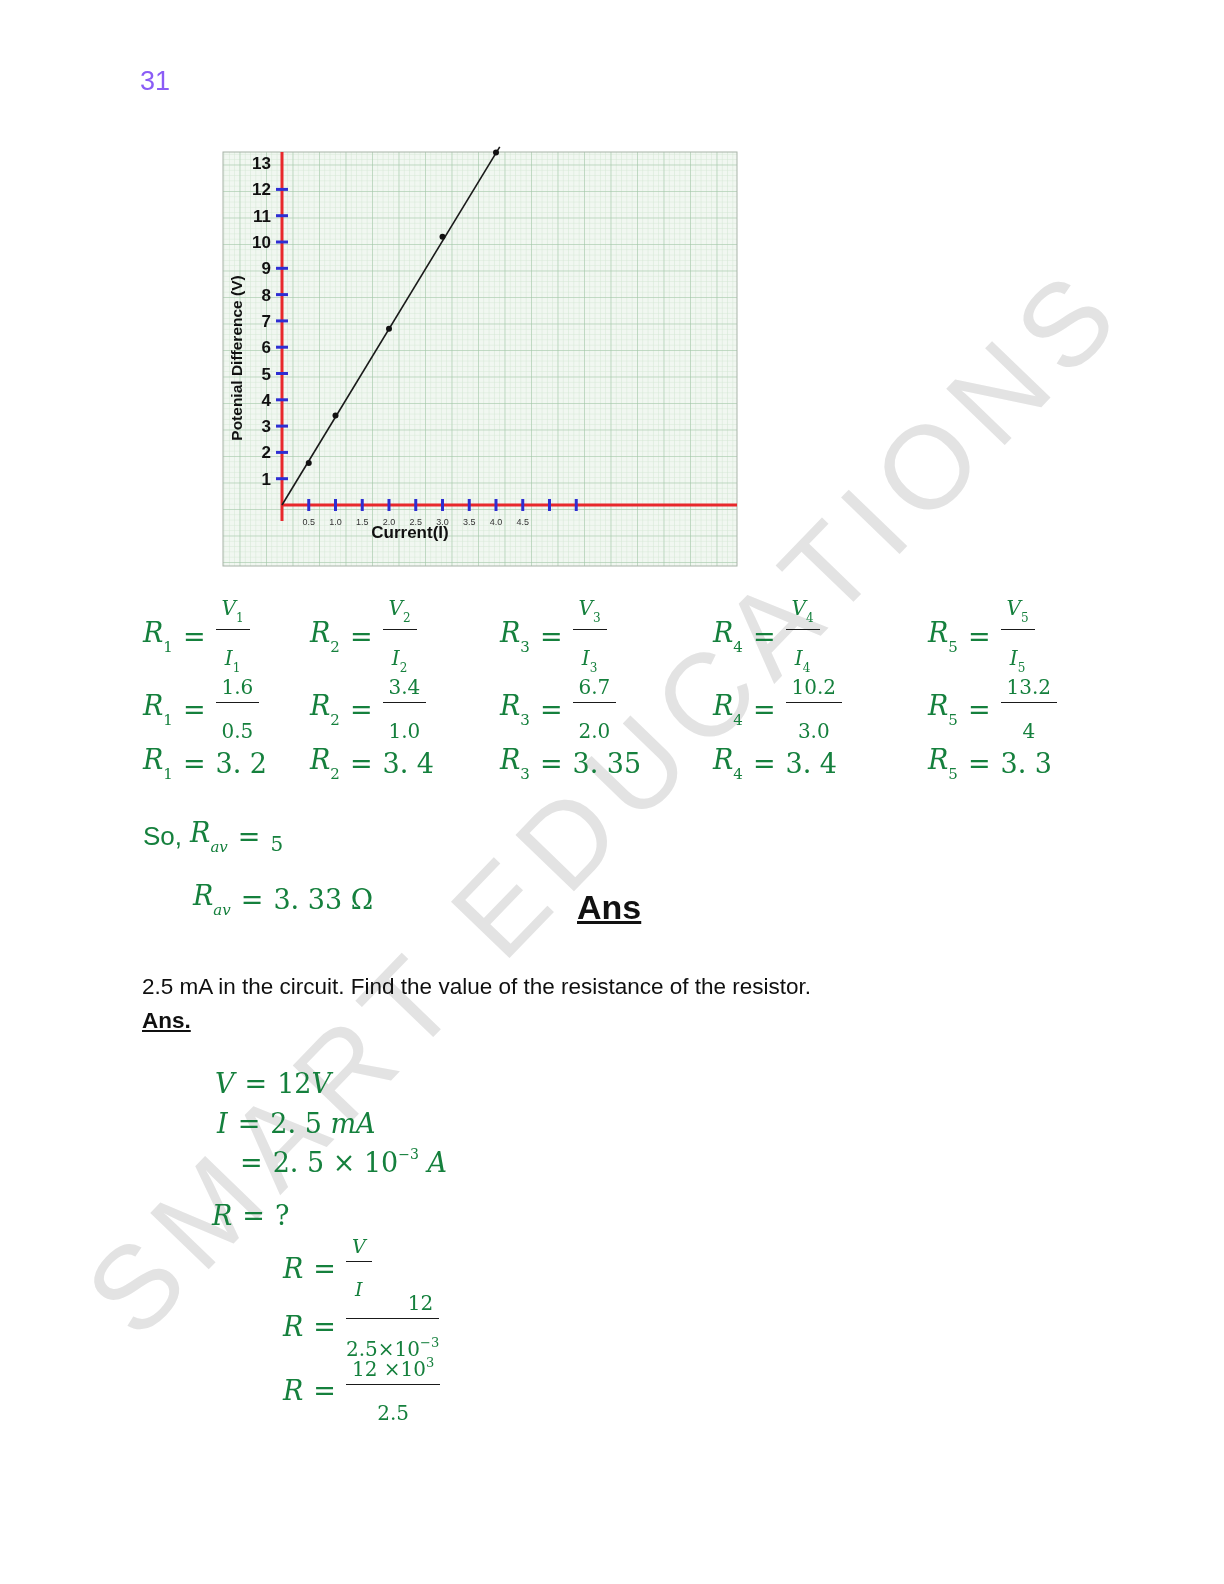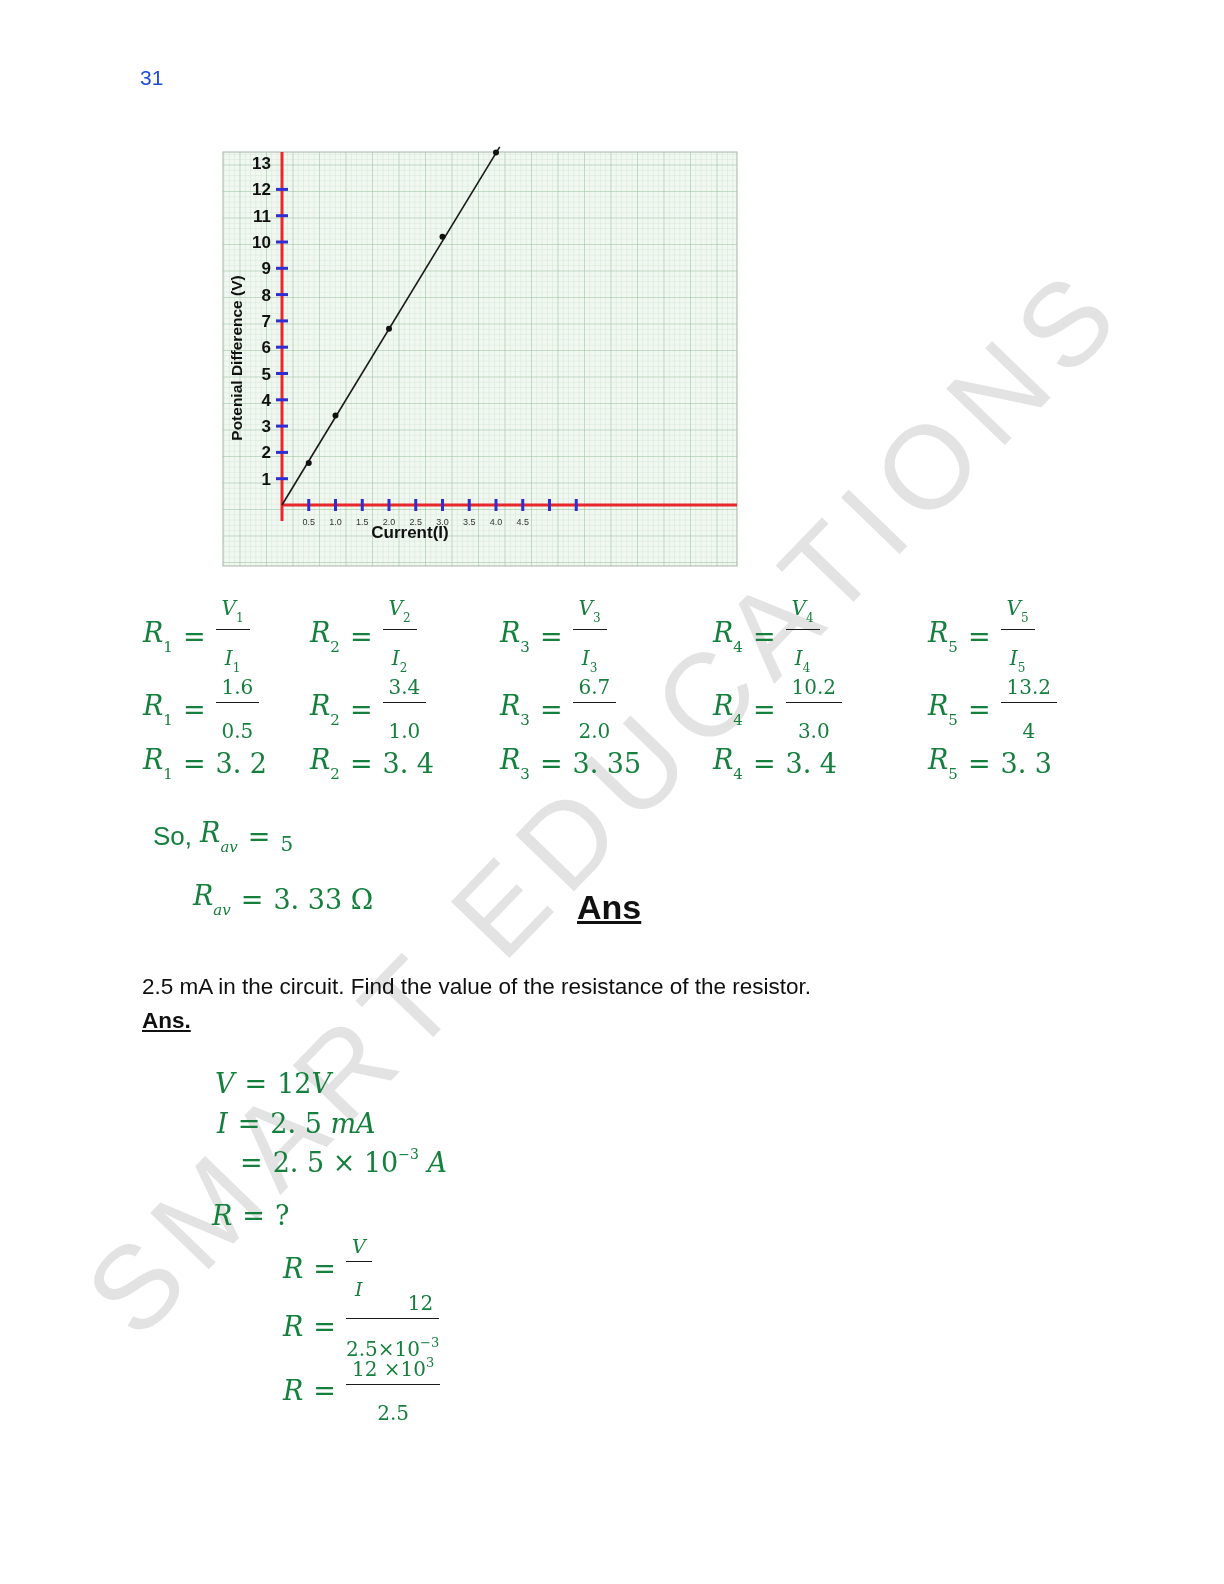--- a/index.html
+++ b/index.html
@@ -3,21 +3,21 @@
 <meta charset="utf-8">
 <style>
   html,body{margin:0;padding:0;background:#888;}
   #page{position:relative;width:1224px;height:1584px;background:#ffffff;overflow:hidden;
         font-family:"Liberation Sans",sans-serif;color:#111;}
   
   #watermark{position:absolute;left:605px;top:800px;transform:translate(-50%,-50%) rotate(-46deg);
     font-size:118px;letter-spacing:14px;color:#e3e3e3;white-space:nowrap;font-weight:500;
     font-family:"Liberation Sans",sans-serif;user-select:none;}
   
-  #page-number{position:absolute;left:140px;top:66px;font-size:21px;color:#1d4ed8;}
+  #page-number{position:absolute;left:140px;top:66px;font-size:27px;color:#8b5cf6;}
   
   #chart-wrap{position:absolute;left:160px;top:138px;width:600px;height:440px;}
   
   .mrow{font-family:"DejaVu Serif",serif;font-size:27px;color:#15803d;display:flex;align-items:center;}
   .mi{font-style:italic;}
   .eq{margin:0 10px;}
   .vargrp{white-space:nowrap;}
   .sub{font-size:15px;vertical-align:-10px;font-style:normal;}
   .subi{font-size:15px;vertical-align:-10px;font-style:italic;}
   .sup{font-size:14px;vertical-align:13px;font-style:normal;}
@@ -27,21 +27,21 @@
   .frac .sub2{font-size:12px;vertical-align:-7px;font-style:normal;}
   .frac .sup2{font-size:13px;vertical-align:9px;font-style:normal;}
   
   #resistor-block{position:absolute;left:143px;top:597px;width:960px;}
   .rcol{position:absolute;top:0;}
   .rowA{height:78px;}
   .rowB{height:68px;}
   .rowC{height:40px;}
   
   #avg-block{position:absolute;left:143px;top:816px;}
-  #avg-line1{display:flex;align-items:center;margin-left:10px;}
+  #avg-line1{display:flex;align-items:center;}
   .so-label{font-family:"Liberation Sans",sans-serif;font-size:26px;margin-right:8px;}
   #avg-line2{position:absolute;left:193px;top:880px;}
   #ans-1{position:absolute;left:577px;top:888px;font-size:34px;font-weight:bold;text-decoration:underline;
          font-family:"Liberation Sans",sans-serif;}
   
   #question-block{position:absolute;left:142px;top:970px;width:980px;font-size:22.5px;line-height:34px;color:#101010;}
   #question-block .qprefix{font-weight:bold;}
   #ans-2{font-weight:bold;text-decoration:underline;}
   
   .sol{position:absolute;}

